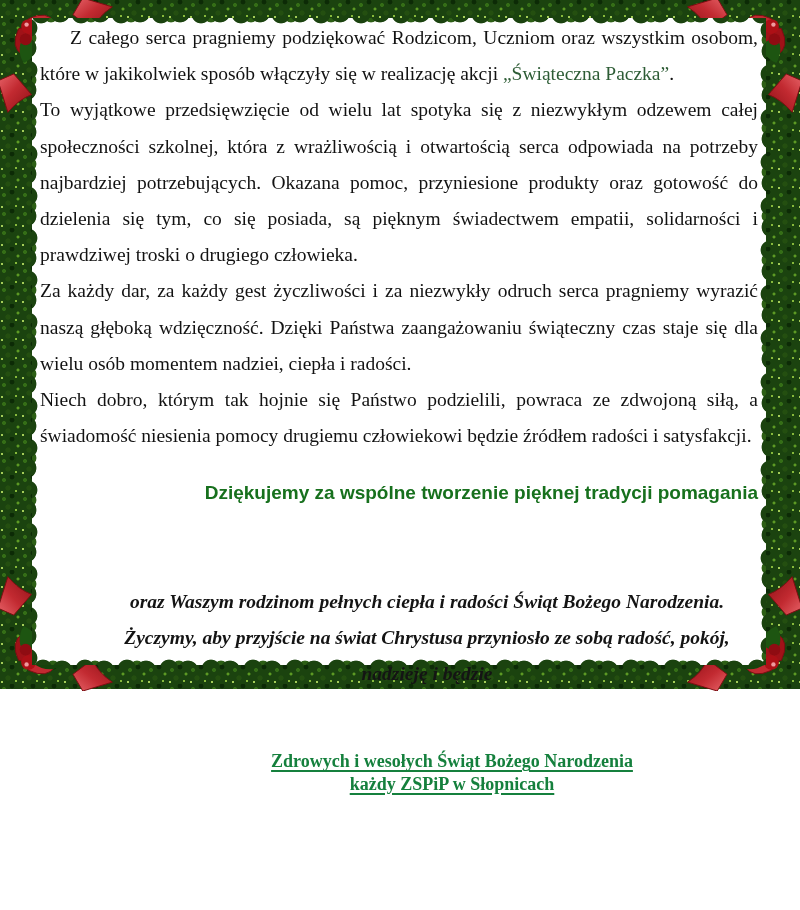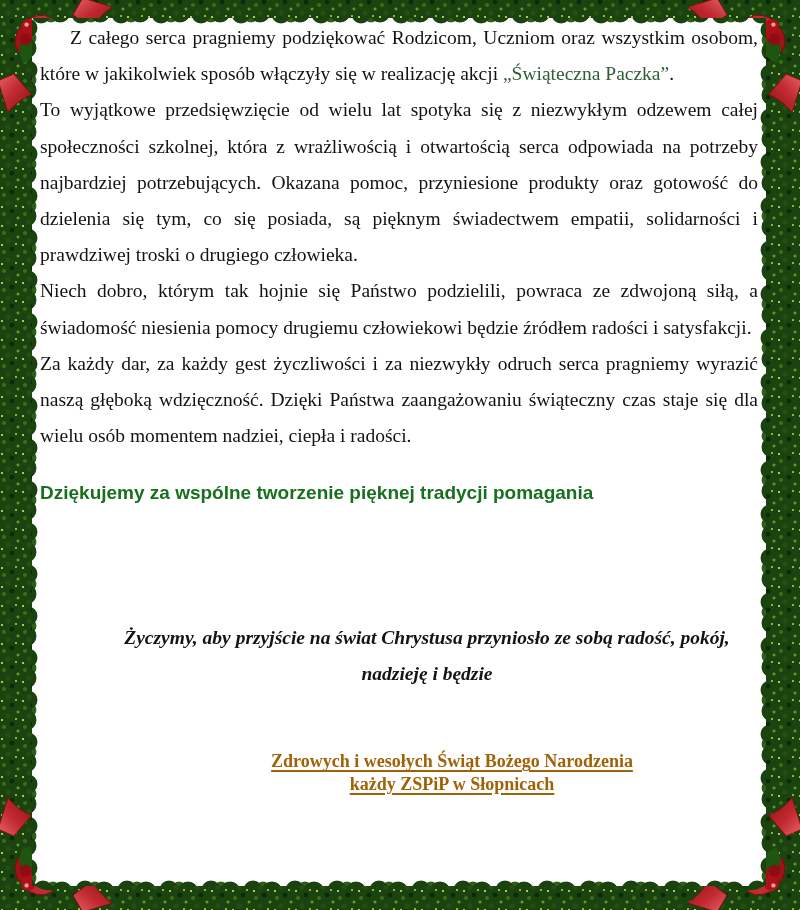--- a/index.html
+++ b/index.html
@@ -3,21 +3,21 @@
 <meta charset="utf-8">
 <style>
   html,body{margin:0;padding:0;}
   body{
     width:800px;height:910px;overflow:hidden;
     font-family:"Liberation Serif", serif;
     background:#ffffff;
   }
   
   .page{
-    position:relative;width:800px;height:910px;
+    position:relative;width:800px;height:689px;
     background-color:#1b430f;
     background-image:
       radial-gradient(circle at 4px 5px,  #356e17 0 1.6px, transparent 2.3px),
       radial-gradient(circle at 12px 2px, #0c2a06 0 2.0px, transparent 2.8px),
       radial-gradient(circle at 18px 9px, #5d9a24 0 1.2px, transparent 1.8px),
       radial-gradient(circle at 8px 13px, #244f10 0 2.2px, transparent 3.0px),
       radial-gradient(circle at 16px 16px,#87b93c 0 0.9px, transparent 1.4px),
       radial-gradient(circle at 2px 17px, #a6cf5a 0 0.7px, transparent 1.1px);
     background-size:21px 19px;
   }
@@ -59,31 +59,31 @@
   .corner.br{bottom:-2px;right:-2px;transform:scale(-1,-1);}
   
   .text-area{
     position:absolute;top:2px;left:8px;right:8px;bottom:2px;
     font-size:19.5px;line-height:36.2px;color:#121212;
   }
   .body-p{margin:0;text-align:justify;}
   .body-p.indent{text-indent:30px;}
   .green-hl{color:#2d5c35;}
   .green-heading{
-    margin:27px 0 0 0;text-align:left;
+    margin:27px 0 0 0;text-align:right;
     font-family:"Liberation Sans", sans-serif;
     font-weight:bold;font-size:19px;color:#17701d;line-height:24px;
   }
   .wishes{
     margin:43px 0 0 56px;text-align:center;
     font-weight:bold;font-style:italic;font-size:19.5px;line-height:36px;color:#141414;
   }
   .signature{
     margin:58px 0 0 106px;text-align:center;
-    font-weight:bold;font-size:18px;line-height:22.5px;color:#a16207;
+    font-weight:bold;font-size:18px;line-height:22.5px;color:#15803d;
   }
   .signature .u{text-decoration:underline;text-decoration-thickness:1.8px;text-underline-offset:3px;}
 </style>
 </head>
 <body>
 
 <div class="page">
 
   <svg width="0" height="0" style="position:absolute" aria-hidden="true">
     <defs>
@@ -126,29 +126,29 @@
     <div class="fringe fringe-bottom"></div>
     <div class="fringe fringe-left"></div>
     <div class="fringe fringe-right"></div>
 
     <div class="text-area">
 
       <p class="body-p indent"><span>Z całego serca pragniemy podziękować Rodzicom, Uczniom oraz wszystkim osobom, które w jakikolwiek sposób włączyły się w realizację akcji </span><span class="green-hl">„Świąteczna Paczka”</span><span>.</span></p>
 
       <p class="body-p">To wyjątkowe przedsięwzięcie od wielu lat spotyka się z niezwykłym odzewem całej społeczności szkolnej, która z wrażliwością i otwartością serca odpowiada na potrzeby najbardziej potrzebujących. Okazana pomoc, przyniesione produkty oraz gotowość do dzielenia się tym, co się posiada, są pięknym świadectwem empatii, solidarności i prawdziwej troski o drugiego człowieka.</p>
 
+      <p class="body-p">Za każdy dar, za każdy gest życzliwości i za niezwykły odruch serca pragniemy wyrazić naszą głęboką wdzięczność. Dzięki Państwa zaangażowaniu świąteczny czas staje się dla wielu osób momentem nadziei, ciepła i radości.</p>
+
       <p class="body-p">Niech dobro, którym tak hojnie się Państwo podzielili, powraca ze zdwojoną siłą, a świadomość niesienia pomocy drugiemu człowiekowi będzie źródłem radości i satysfakcji.</p>
-
-      <p class="body-p">Za każdy dar, za każdy gest życzliwości i za niezwykły odruch serca pragniemy wyrazić naszą głęboką wdzięczność. Dzięki Państwa zaangażowaniu świąteczny czas staje się dla wielu osób momentem nadziei, ciepła i radości.</p>
 
       <p class="green-heading">Dziękujemy za wspólne tworzenie pięknej tradycji pomagania</p>
 
       <div class="wishes">
         <br>
-        <br>
+        <span>oraz Waszym rodzinom pełnych ciepła i radości Świąt Bożego Narodzenia.</span><br>
         <span>Życzymy, aby przyjście na świat Chrystusa przyniosło ze sobą radość, pokój,</span><br>
         <span>nadzieję i będzie</span>
       </div>
 
       <div class="signature">
         <span class="u">Zdrowych i wesołych Świąt Bożego Narodzenia</span><br>
         <span class="u">każdy ZSPiP w Słopnicach</span>
       </div>
 
     </div>

